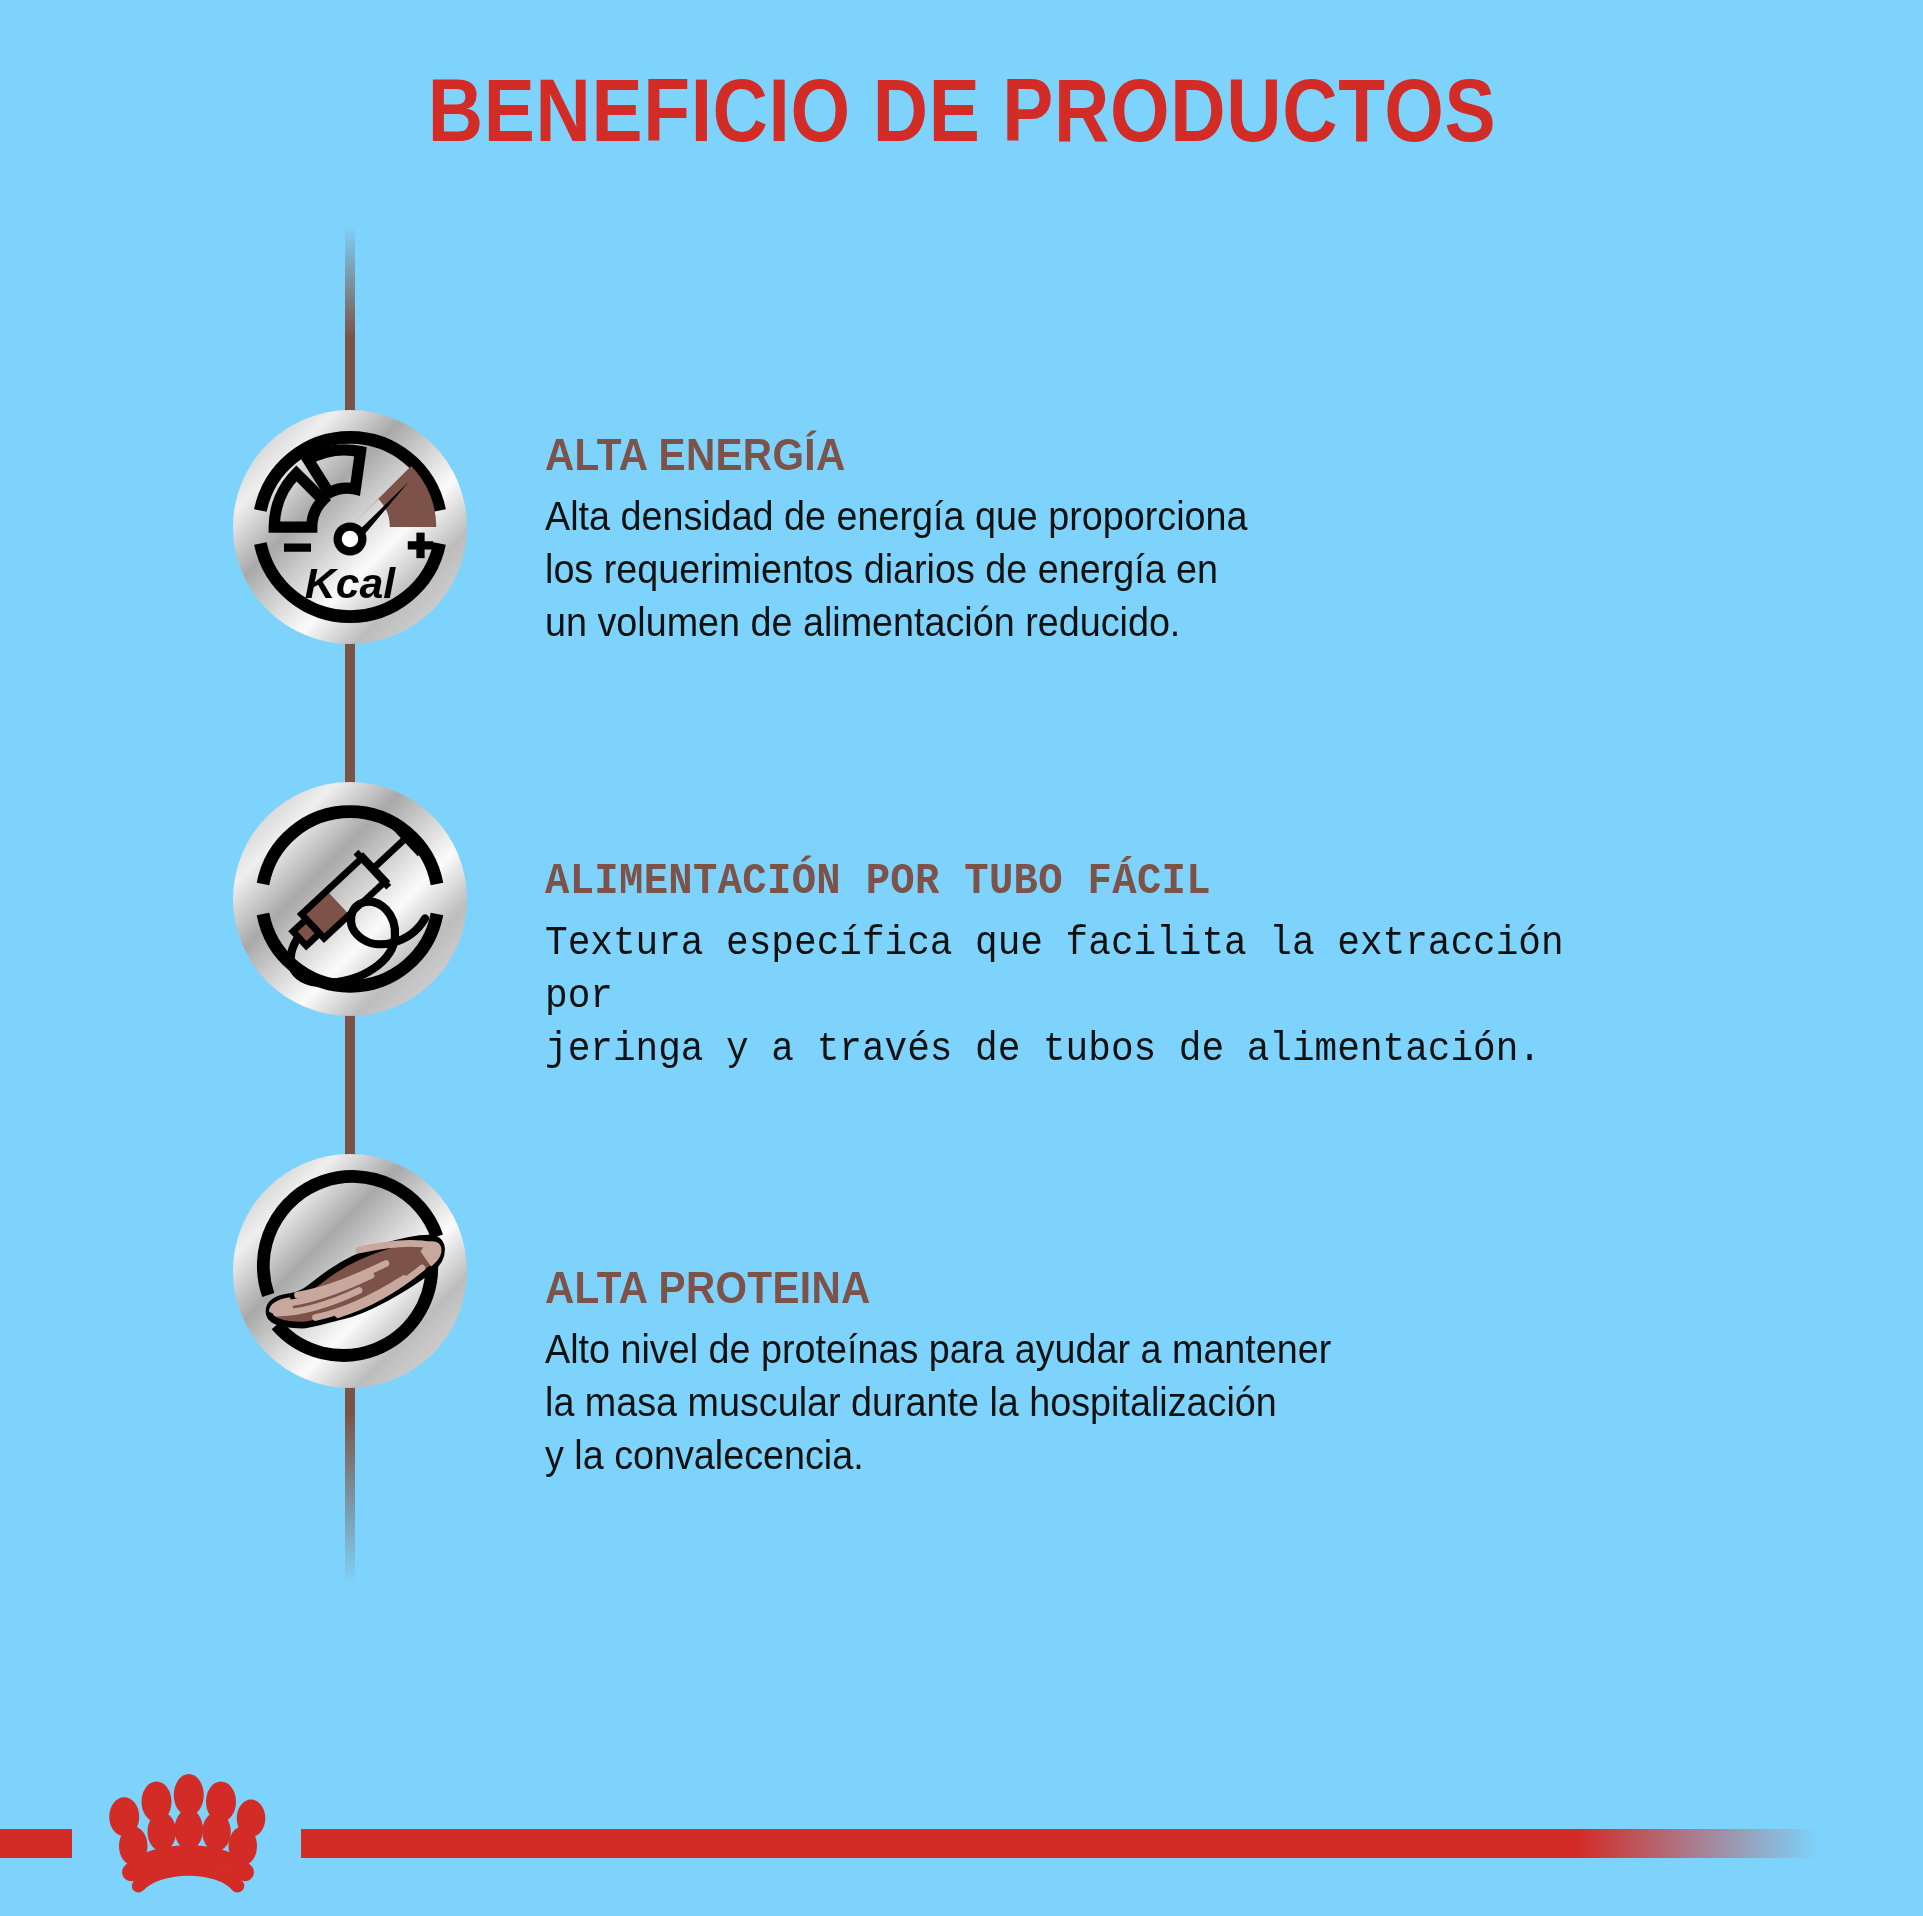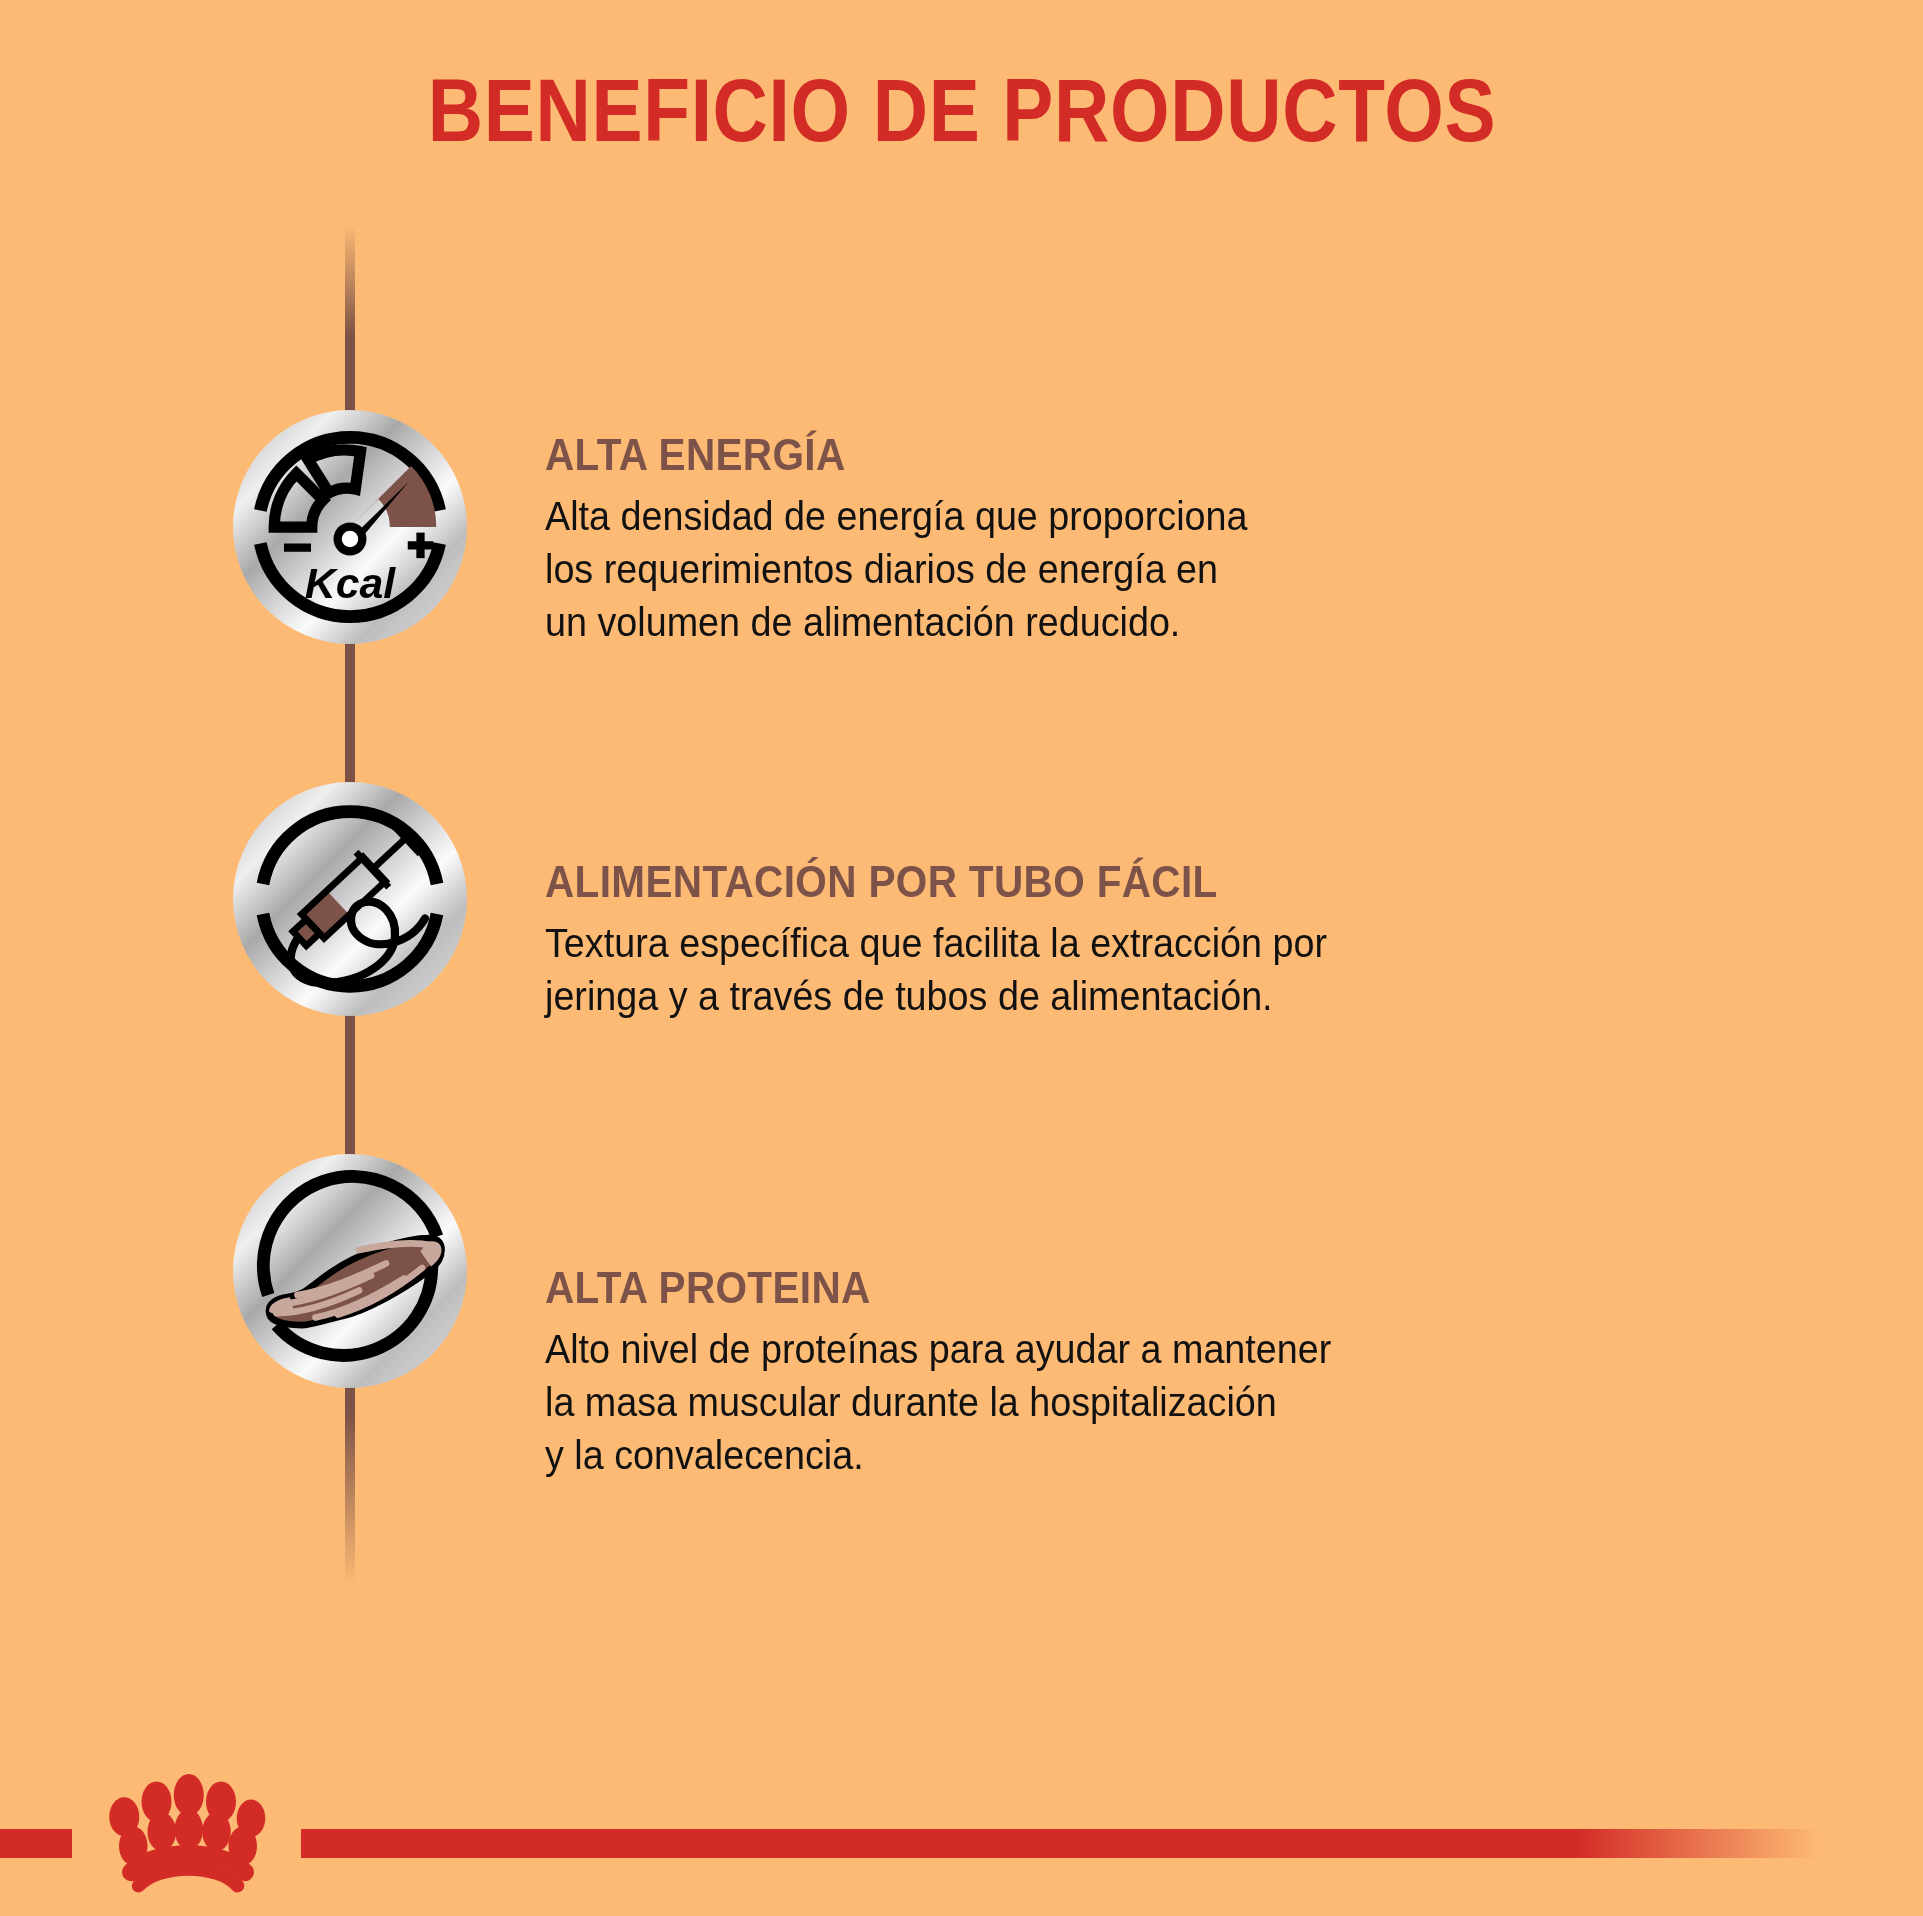--- a/index.html
+++ b/index.html
@@ -5,21 +5,21 @@
   * { margin:0; padding:0; box-sizing:border-box; }
   html,body {
     width:1924px; height:1916px;
     background:#ffffff;
     font-family:"Liberation Sans", sans-serif;
     overflow:hidden;
   }
   .page {
     position:relative;
     width:1924px; height:1916px;
-    background:#fdba74;
+    background:#7dd3fc;
   }
 
   
   .title {
     position:absolute;
     left:0; top:66px;
     width:1924px;
     text-align:center;
     color:#D32B26;
     font-size:89px;
@@ -65,21 +65,21 @@
   }
   .icon-badge svg { display:block; width:234px; height:234px; }
 
   
   .textblock {
     position:absolute;
     left:545px;
     width:1127px;
   }
   #row-0 .textblock { top:22px; }
-  #row-1 .textblock { top:77px; }
+  #row-1 .textblock { top:77px;font-family:Liberation Mono, monospace; }
   #row-2 .textblock { top:111px; }
 
   .bene-heading {
     color:#7D5248;
     font-size:45px;
     font-weight:700;
     line-height:1.02;
     letter-spacing:0.4px;
     transform:scaleX(0.90);
     transform-origin:left top;

